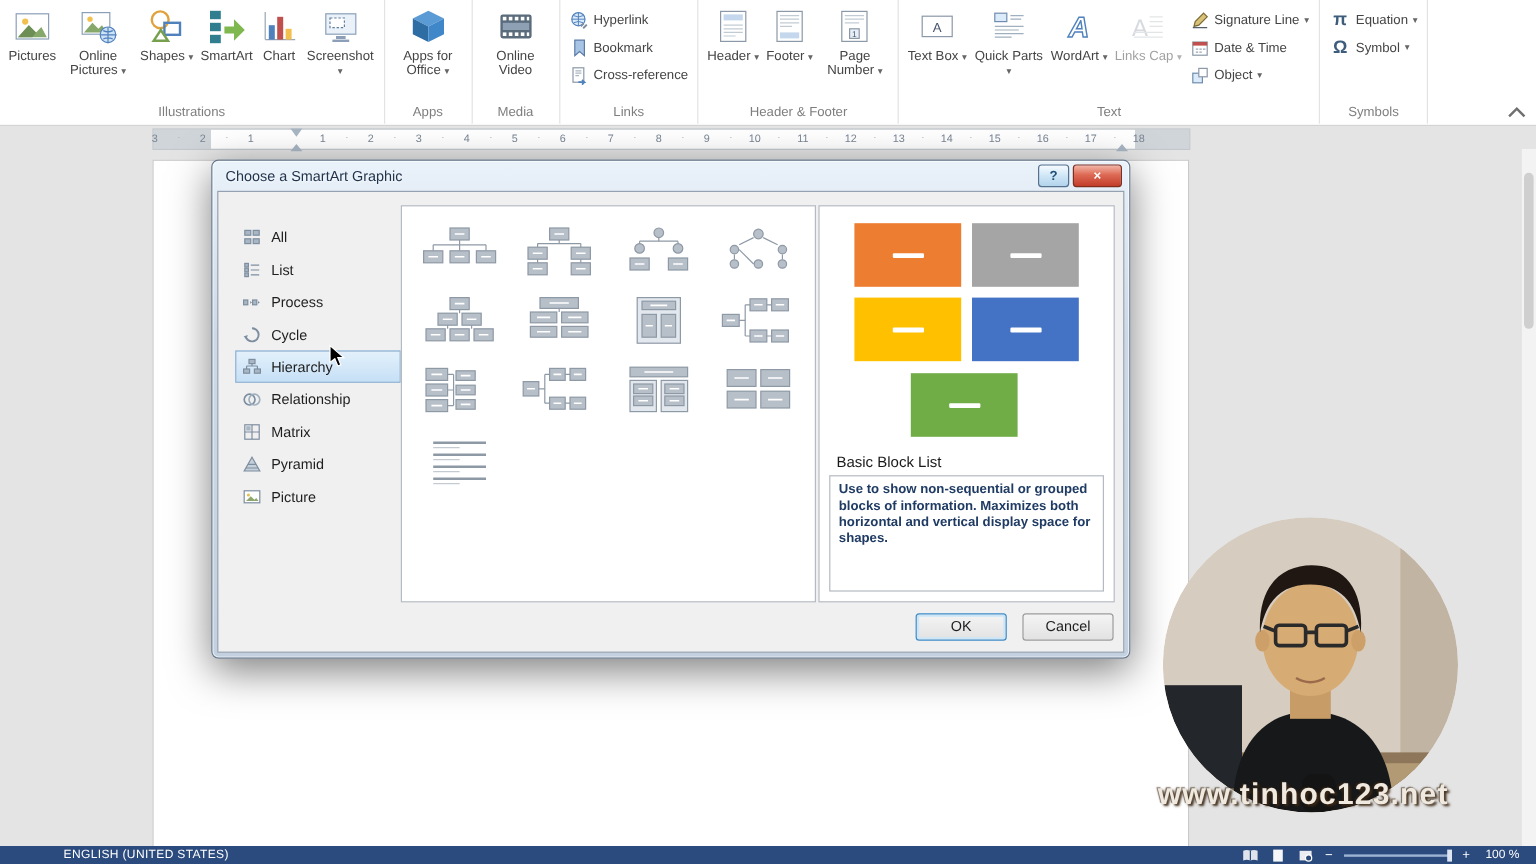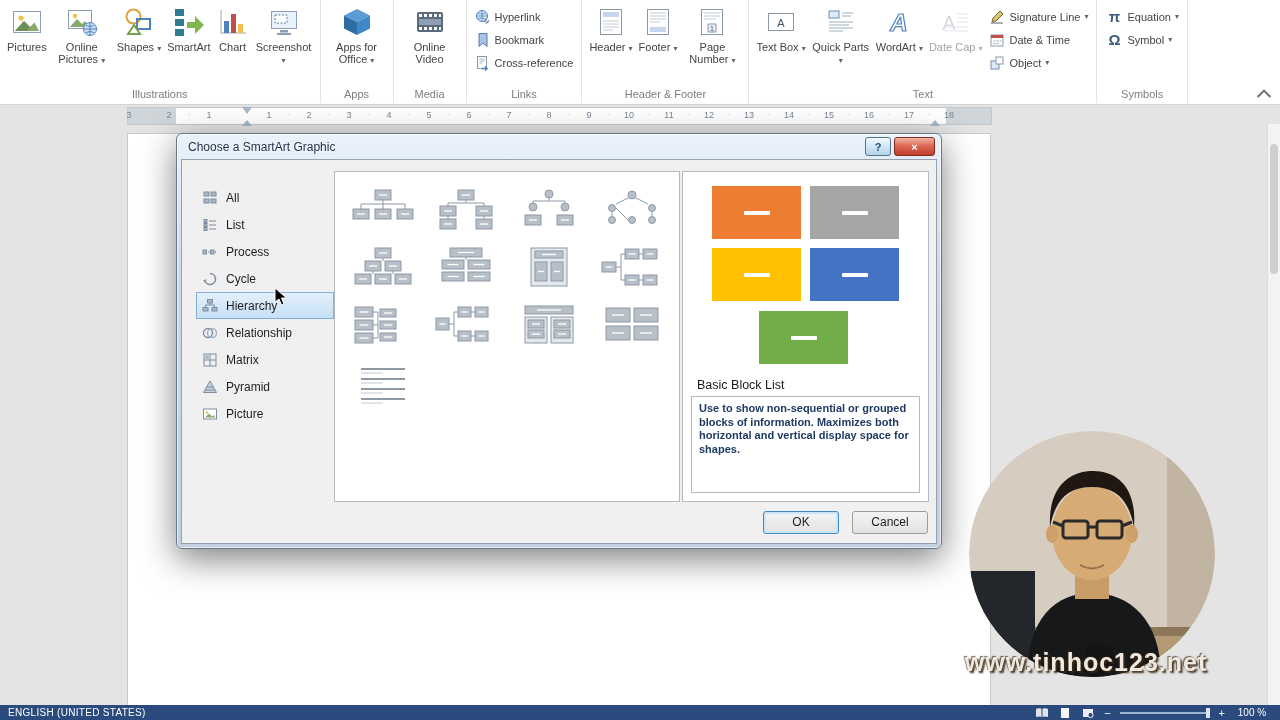--- a/index.html
+++ b/index.html
@@ -60,21 +60,21 @@
 .pdesc{position:absolute;left:8px;right:8px;top:224px;bottom:8px;border:1px solid #b4bac2;padding:5px 7px;font-size:11px;line-height:13.5px;font-weight:bold;color:#1f3b63;}
 .dbtn{position:absolute;width:76px;height:23px;font-size:12px;color:#1e1e1e;text-align:center;line-height:21px;background:linear-gradient(#f4f4f4,#e2e2e2);border:1px solid #9c9c9c;border-radius:3px;box-sizing:border-box;cursor:default;}
 .dbtn.ok{left:581px;top:351px;border-color:#3d8bc8;box-shadow:inset 0 0 0 2px #cde6f7;}
 .dbtn.cancel{left:670px;top:351px;}
 .cursor{position:absolute;left:274px;top:287px;z-index:20;width:14px;height:20px;}
 
 .webcam{position:absolute;left:969px;top:431px;width:246px;height:246px;z-index:30;border-radius:50%;overflow:hidden;}
 .watermark{position:absolute;left:950px;top:648px;width:272px;z-index:31;font-size:25px;font-weight:bold;color:#efe9df;text-align:center;letter-spacing:1px;text-shadow:2px 2px 2px rgba(60,40,20,.95),-1px -1px 1px rgba(60,40,20,.7);}
 
 .statusbar{position:absolute;left:0;bottom:0;width:1280px;height:15px;background:#2b4a7d;display:flex;align-items:center;color:#fff;font-size:10px;z-index:40;}
-.sb-lang{padding:0 8px;letter-spacing:.3px;cursor:default;}
+.sb-lang{padding:0 8px;letter-spacing:.3px;cursor:default;margin-left:45px;}
 .sb-right{margin-left:auto;display:flex;align-items:center;gap:9px;padding-right:10px;}
 .viewic{width:14px;height:11px;}
 .zsign{font-size:11px;line-height:10px;cursor:default;}
 .zoomtrack{width:90px;height:2px;background:#9db3d4;position:relative;}
 .zoomthumb{position:absolute;right:0;top:-4px;width:4px;height:10px;background:#dce6f3;}
 .sb-zoom{min-width:36px;text-align:center;}
 </style>
 </head>
 <body>
 
@@ -296,21 +296,21 @@
           </span>
         <span class="blbl"><span>WordArt</span> <span class="dda">▾</span></span>
       </div>
       <div class="bigbtn disabled">
         <span class="bicon">
             <svg viewBox="0 0 32 32">
               <text x="9" y="24" font-size="20" text-anchor="middle" fill="#aeb6be">A</text>
               <path d="M17 8 h11 M17 12 h11 M17 16 h11 M4 21 h24 M4 25 h24" stroke="#c6ccd2"></path>
             </svg>
           </span>
-        <span class="blbl"><span>Date Cap</span> <span class="dda">▾</span></span>
+        <span class="blbl"><span>Links Cap</span> <span class="dda">▾</span></span>
       </div>
       <div class="smallcol">
         <div class="smallbtn">
           <span class="sicon">
               <svg viewBox="0 0 16 16">
                 <path d="M11 2 l3 3 -7 7 -4 1 1 -4 Z" fill="#d8c278" stroke="#7a6a32"></path>
                 <path d="M2 14 h12" stroke="#55606c"></path>
               </svg>
             </span>
           <span>Signature Line</span>

